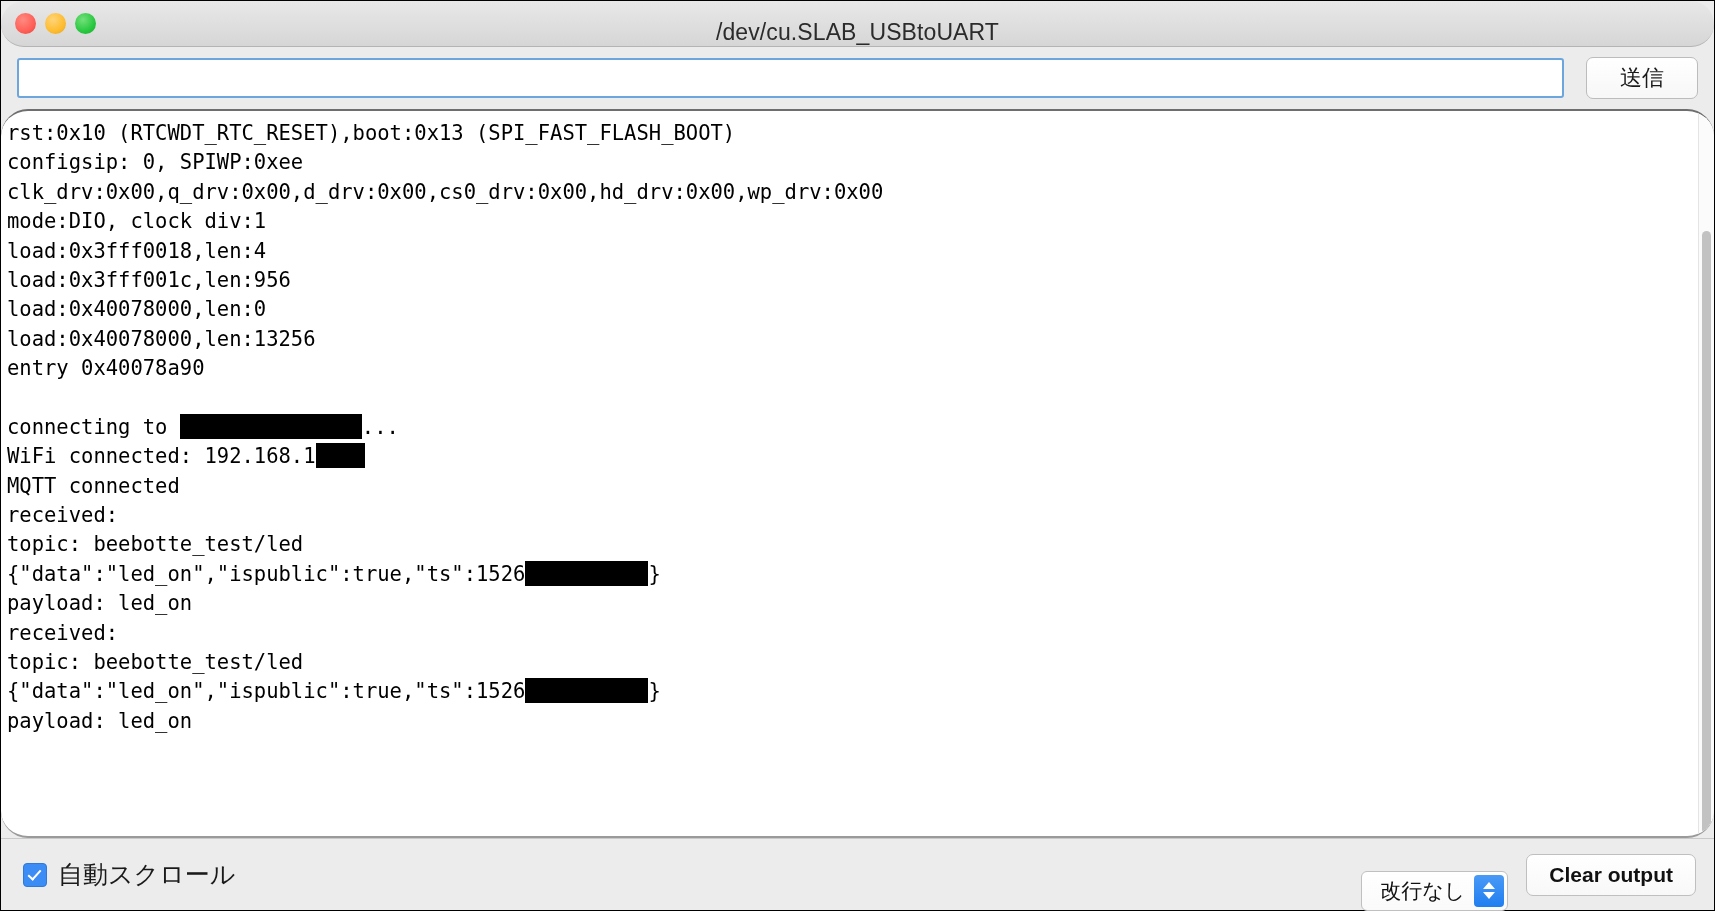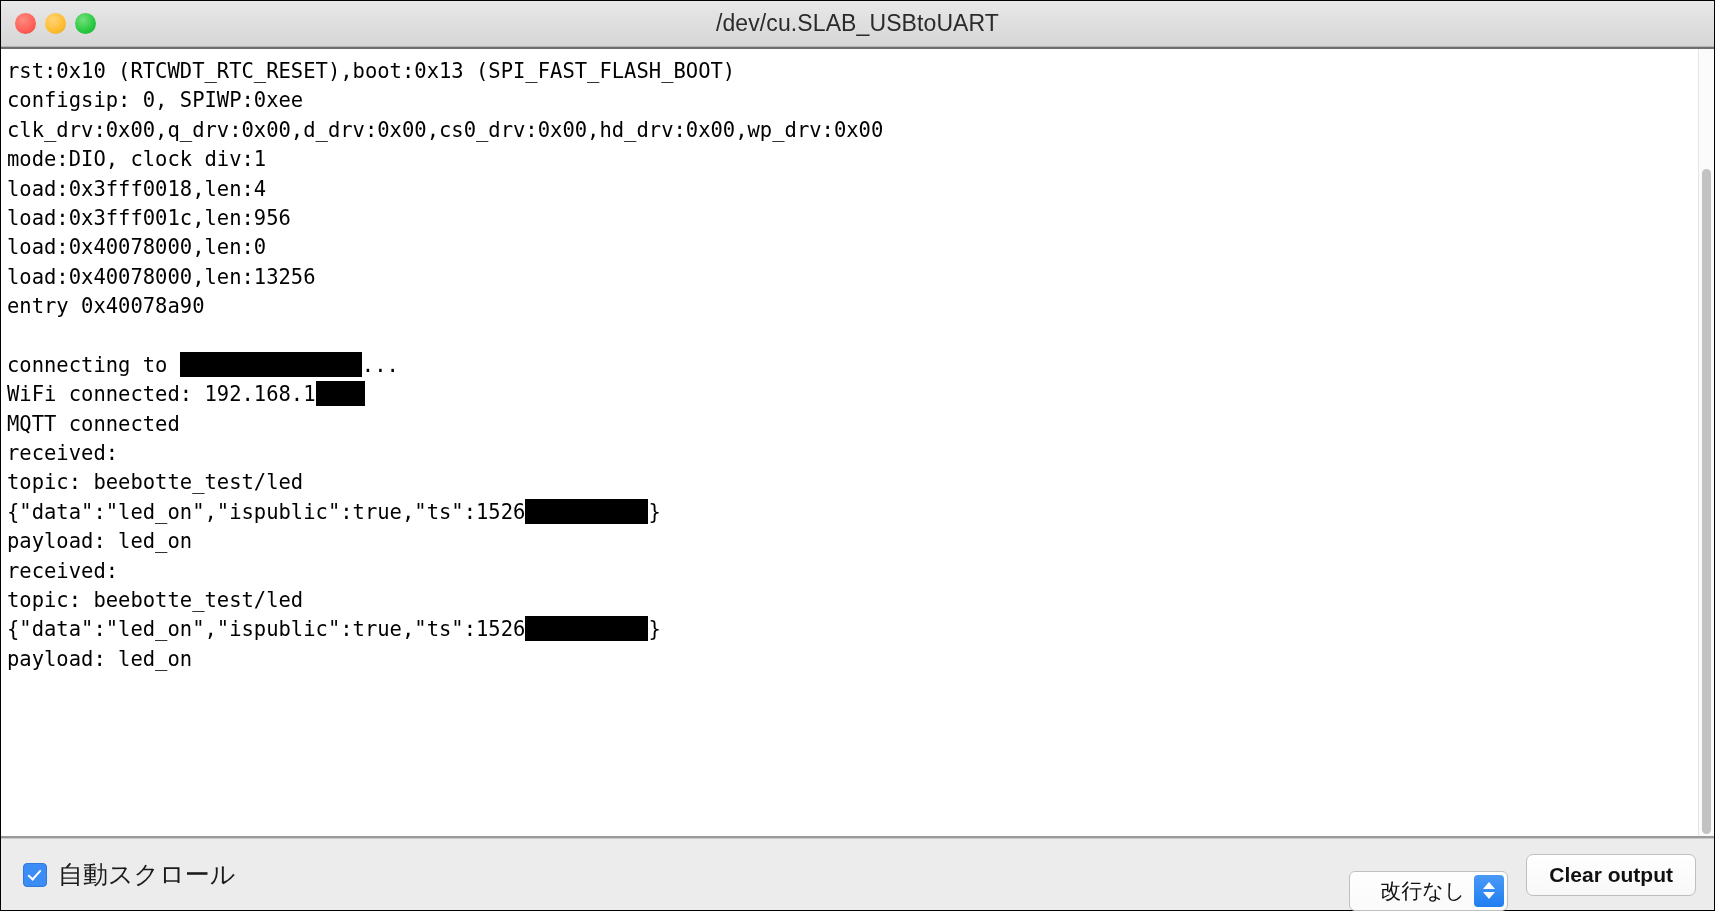--- a/index.html
+++ b/index.html
@@ -26,21 +26,22 @@
   }
 
   
   .titlebar {
     position: relative;
     height: 45px;
     flex: 0 0 45px;
     background: linear-gradient(to bottom, #e8e8e8 0%, #d6d6d6 100%);
     border-bottom: 1px solid #b4b4b4;
     display: flex;
-    align-items: center;
+    align-items: flex-end;
+    border-radius: 23px;
   }
   .traffic-lights {
     position: absolute;
     left: 14px;
     top: 0;
     height: 45px;
     display: flex;
     align-items: center;
     gap: 9px;
   }
@@ -104,20 +105,21 @@
 
   
   .console-wrap {
     flex: 1 1 auto;
     position: relative;
     background: #ffffff;
     border-top: 2px solid #6e6e6e;
     border-bottom: 2px solid #9a9a9a;
     overflow: hidden;
     display: flex;
+    border-radius: 27px;
   }
   .console {
     flex: 1 1 auto;
     padding: 8px 0 0 6px;
     box-sizing: border-box;
     font-family: "DejaVu Sans Mono", monospace;
     font-size: 20.5px;
     line-height: 29.4px;
     color: #000000;
     white-space: pre;
@@ -204,21 +206,21 @@
   }
   .popup {
     position: relative;
     height: 40px;
     box-sizing: border-box;
     background: linear-gradient(to bottom, #ffffff 0%, #fafafa 100%);
     border: 1px solid #c0c0c0;
     border-radius: 6px;
     display: flex;
     align-items: center;
-    padding-left: 30px;
+    padding-left: 18px;
     padding-right: 42px;
     font-size: 21px;
     color: #111;
     cursor: pointer;
     font-family: "Liberation Sans", sans-serif;
     white-space: nowrap;
     margin-top: 32px;
   }
   .popup .stepper {
     position: absolute;
@@ -265,20 +267,24 @@
 
   <div class="titlebar">
     <div class="traffic-lights">
       <span class="light close"></span>
       <span class="light min"></span>
       <span class="light max"></span>
     </div>
     <div class="window-title">/dev/cu.SLAB_USBtoUART</div>
   </div>
 
+  <div class="sendbar">
+    <input class="send-input" type="text" placeholder="" style="">
+    <button class="send-button">送信</button>
+  </div>
 
   <div class="console-wrap">
     <div class="console" id="console-output"><div class="line">rst:0x10 (RTCWDT_RTC_RESET),boot:0x13 (SPI_FAST_FLASH_BOOT)</div><div class="line">configsip: 0, SPIWP:0xee</div><div class="line">clk_drv:0x00,q_drv:0x00,d_drv:0x00,cs0_drv:0x00,hd_drv:0x00,wp_drv:0x00</div><div class="line">mode:DIO, clock div:1</div><div class="line">load:0x3fff0018,len:4</div><div class="line">load:0x3fff001c,len:956</div><div class="line">load:0x40078000,len:0</div><div class="line">load:0x40078000,len:13256</div><div class="line">entry 0x40078a90</div><div class="line"></div><div class="line"><span>connecting to </span><span class="redact" style="width: 182px;"></span><span>...</span></div><div class="line"><span>WiFi connected: 192.168.1</span><span class="redact" style="width: 49px;"></span><span></span></div><div class="line">MQTT connected</div><div class="line">received:</div><div class="line">topic: beebotte_test/led</div><div class="line"><span>{"data":"led_on","ispublic":true,"ts":1526</span><span class="redact" style="width: 123px;"></span><span>}</span></div><div class="line">payload: led_on</div><div class="line">received:</div><div class="line">topic: beebotte_test/led</div><div class="line"><span>{"data":"led_on","ispublic":true,"ts":1526</span><span class="redact" style="width: 123px;"></span><span>}</span></div><div class="line">payload: led_on</div></div>
     <div class="scrollbar-track">
       <div class="scrollbar-thumb"></div>
     </div>
   </div>
 
   <div class="bottombar">
     <div class="autoscroll">

